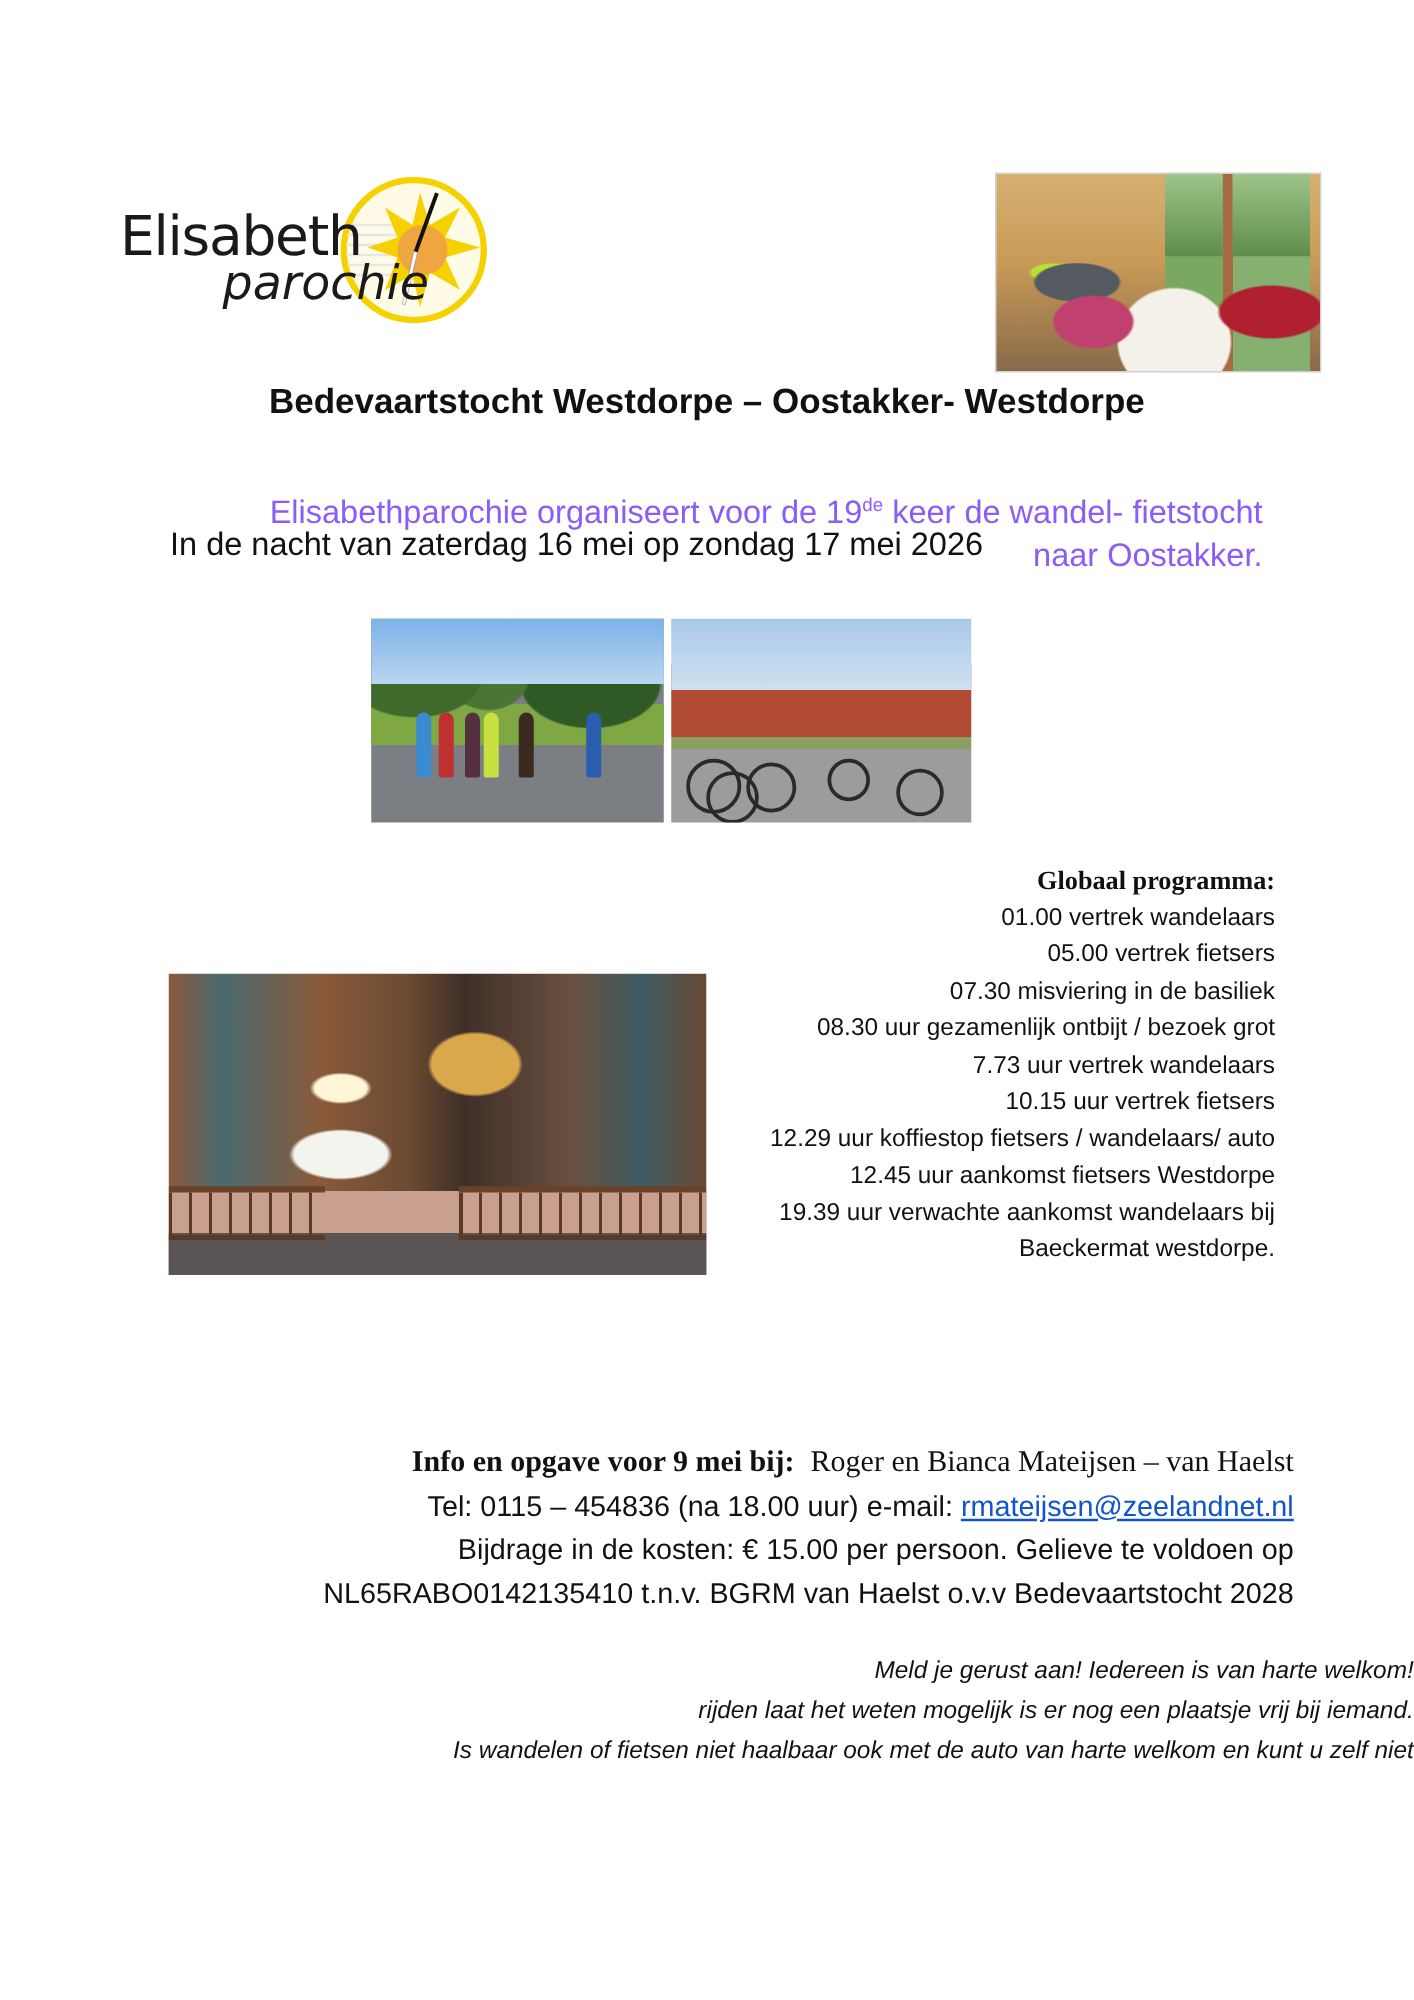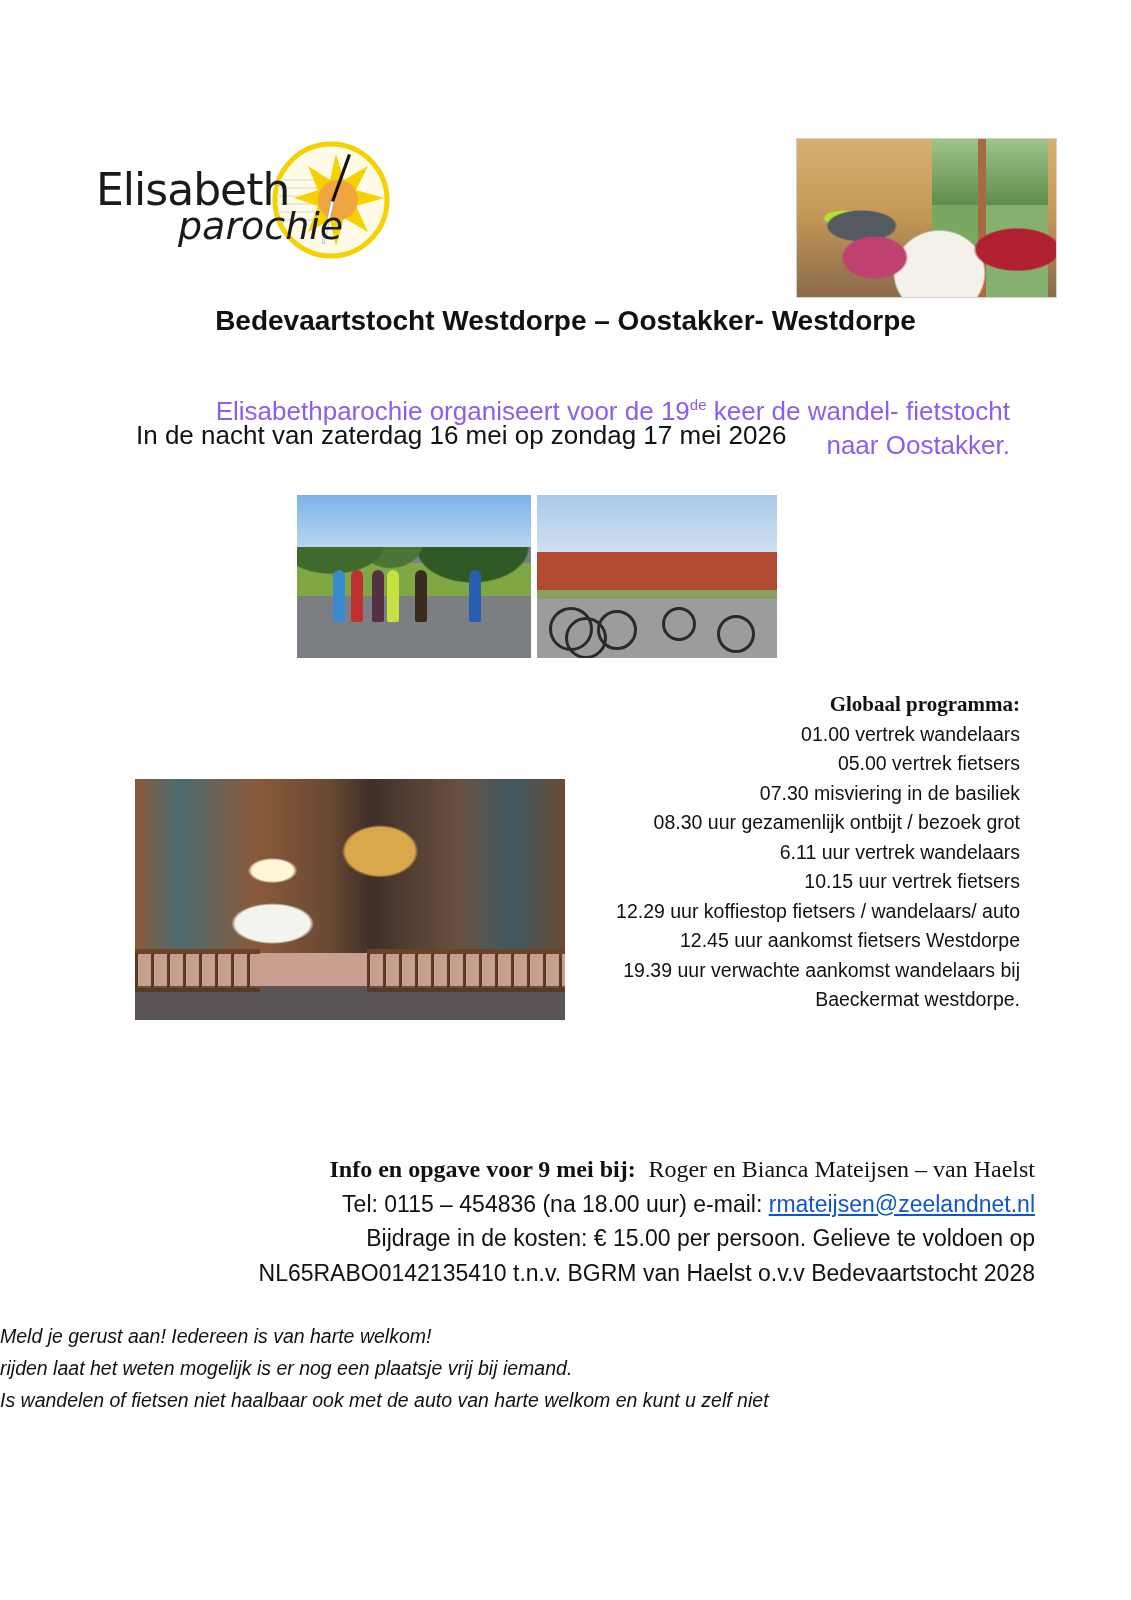--- a/index.html
+++ b/index.html
@@ -66,21 +66,21 @@
 
   #program { left:600px; top:690px; width:420px; font-size:19.5px; line-height:29.5px; color:#111; }
   #program .heading { font-family:"Liberation Serif", serif; font-weight:bold; font-size:21px; }
   #program .item { margin:0; }
 
   #info { left:135px; top:1152px; width:900px; font-size:23px; line-height:34.5px; color:#111; }
   #info .serif { font-family:"Liberation Serif", serif; font-size:24px; }
   #info .bold { font-weight:bold; }
   #info a { color:#1155cc; text-decoration:underline; }
 
-  #closing { left:0; width:1131px; top:1320px; text-align:left; font-style:italic;
+  #closing { left:0; width:1131px; top:1320px; text-align:right; font-style:italic;
              font-size:19.5px; line-height:32px; color:#111; }
 </style>
 </head>
 <body>
 
 <div id="logo" class="abs">
   <svg width="130" height="125" viewBox="0 0 130 125">
     <circle cx="63" cy="60" r="56" fill="#fffbe6" stroke="#f5d100" stroke-width="5"></circle>
     <g stroke="#e6e6e6" stroke-width="2">
       <line x1="12" y1="40" x2="55" y2="40"></line>
@@ -132,21 +132,21 @@
   <div class="rail" style="left:0;width:125px;"></div>
   <div class="rail" style="left:232px;width:198px;"></div>
 </div>
 
 <div id="program" class="abs">
   <div class="heading">Globaal programma:</div>
   <div class="item">01.00 vertrek wandelaars</div>
   <div class="item">05.00 vertrek fietsers</div>
   <div class="item">07.30 misviering in de basiliek</div>
   <div class="item">08.30 uur gezamenlijk ontbijt / bezoek grot</div>
-  <div class="item">6.11 uur vertrek wandelaars</div>
+  <div class="item">7.73 uur vertrek wandelaars</div>
   <div class="item">10.15 uur vertrek fietsers</div>
   <div class="item">12.29 uur koffiestop fietsers / wandelaars/ auto</div>
   <div class="item">12.45 uur aankomst fietsers Westdorpe</div>
   <div class="item">19.39 uur verwachte aankomst wandelaars bij Baeckermat westdorpe.</div>
 </div>
 
 <div id="info" class="abs">
   <div>
     <span class="serif bold">Info en opgave voor  9 mei bij:</span>&nbsp;
     <span class="serif">Roger en Bianca Mateijsen – van Haelst</span>

